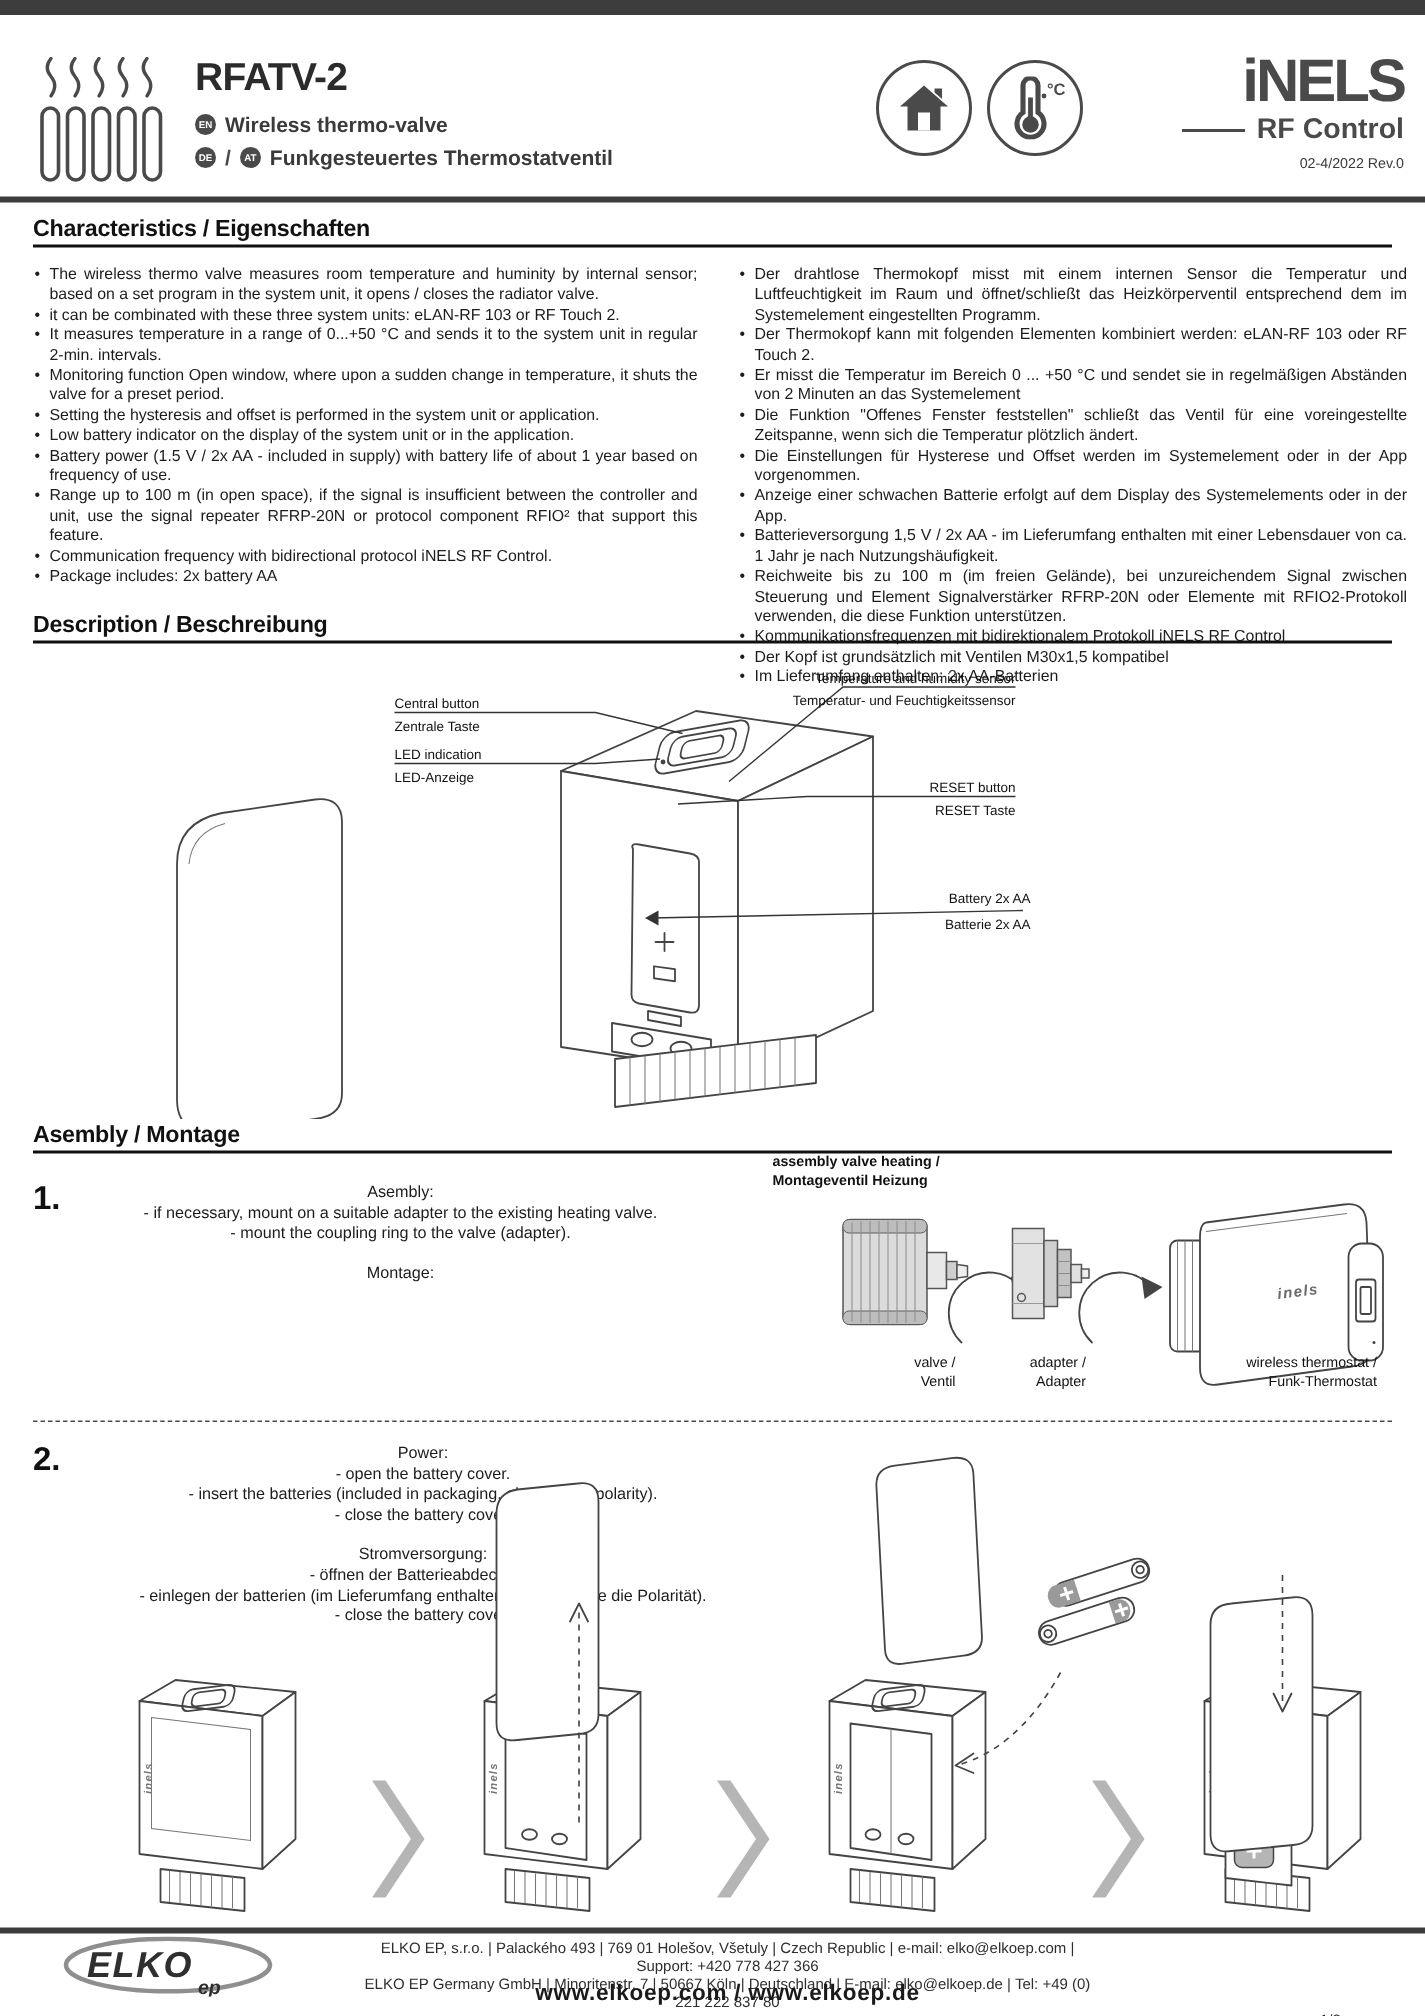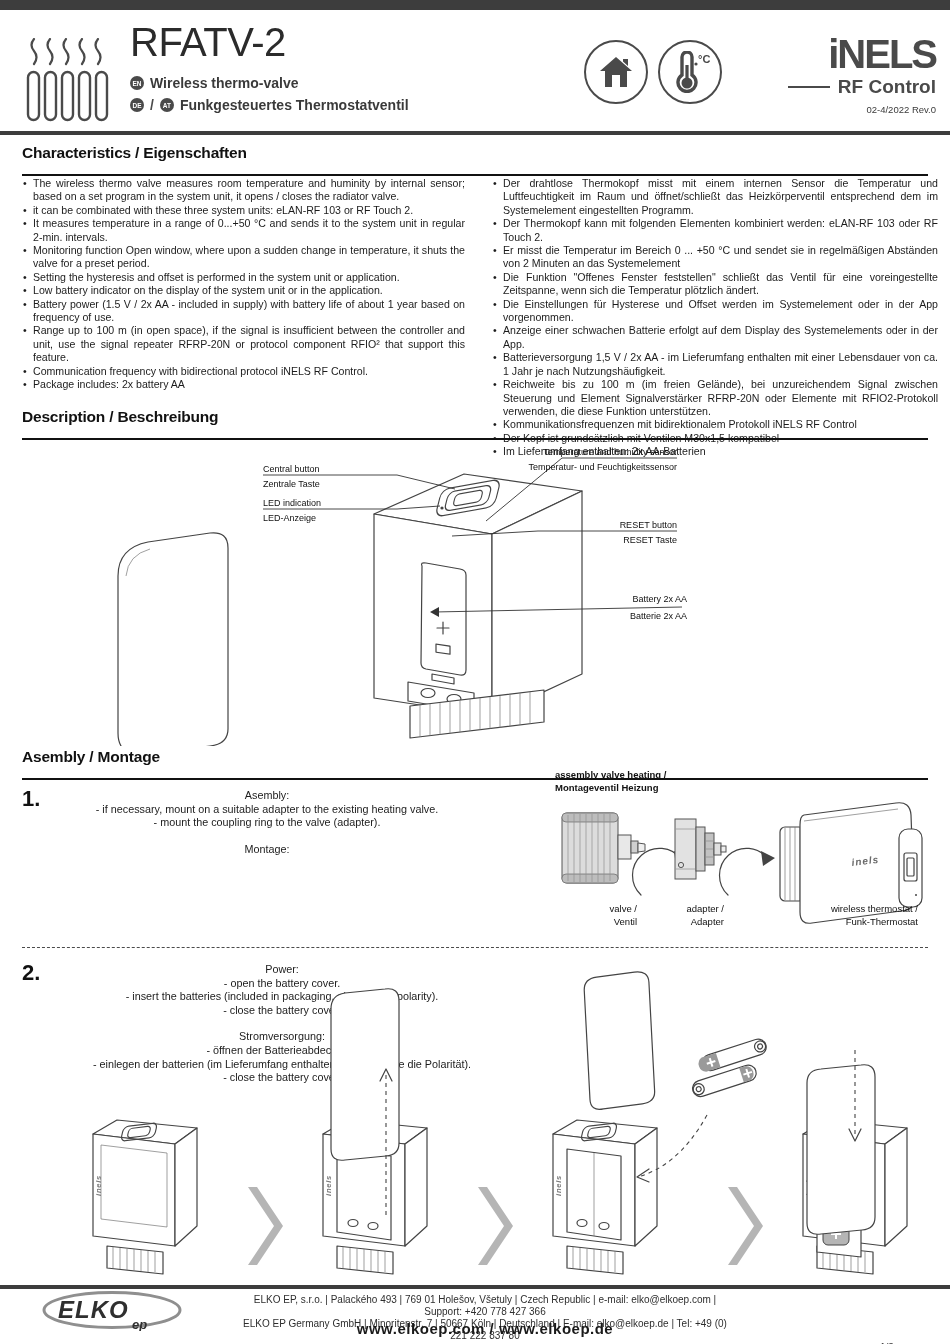--- a/index.html
+++ b/index.html
@@ -1,48 +1,48 @@
 <!DOCTYPE html>
 <html><head>
 <meta charset="utf-8">
 <style>
   html,body{margin:0;padding:0;background:#888;}
   .page{position:relative;width:950px;height:1344px;background:#ffffff;overflow:hidden;
         font-family:"Liberation Sans",sans-serif;color:#1a1a1a;}
   .abs{position:absolute;}
   .topbar{left:0;top:0;width:950px;height:10px;background:#3d3d3d;}
   
-  .product-title{left:130px;top:20px;font-size:40px;font-weight:400;letter-spacing:-0.5px;color:#2b2b2b;}
+  .product-title{left:130px;top:36px;font-size:26px;font-weight:700;letter-spacing:-0.5px;color:#2b2b2b;}
   .sub-row{left:130px;display:flex;align-items:center;gap:6px;font-size:14px;font-weight:700;color:#3a3a3a;}
   .badge{display:inline-flex;align-items:center;justify-content:center;width:14px;height:14px;border-radius:50%;
          background:#4a4a4a;color:#fff;font-size:6.5px;font-weight:700;}
   .slash{font-weight:700;color:#4a4a4a;}
   .hdr-circle{width:60px;height:60px;border:2px solid #4a4a4a;border-radius:50%;display:flex;align-items:center;justify-content:center;}
   .brand{left:788px;top:34px;width:148px;text-align:right;}
   .brand-word{font-size:40px;font-weight:800;letter-spacing:-2px;color:#4a4a4a;line-height:40px;}
   .brand-sub-row{display:flex;align-items:center;justify-content:flex-end;gap:8px;margin-top:2px;}
   .brand-line{flex:1;height:2px;background:#4a4a4a;}
   .brand-sub{font-size:19px;font-weight:700;color:#4a4a4a;}
   .rev{font-size:9.5px;color:#3a3a3a;margin-top:6px;}
   .hdr-rule{left:0;top:131px;width:950px;height:4px;background:#3d3d3d;}
   
   .sec-head{left:22px;width:906px;font-size:15.5px;font-weight:800;letter-spacing:-0.2px;color:#111;
-            border-bottom:2.5px solid #111;padding-bottom:12px;}
+            border-bottom:2.5px solid #111;padding-bottom:1px;}
   
   .col{font-size:10.6px;line-height:13.4px;text-align:justify;color:#1c1c1c;}
   .bullet{position:relative;padding-left:11px;}
   .bullet::before{content:"\2022";position:absolute;left:1px;top:0;}
   
   .dlab{font-size:9px;font-weight:400;color:#111;line-height:10px;}
   .tr{text-align:right;}
   
   .stepnum{font-size:22px;font-weight:800;color:#111;}
   .steptext{font-size:10.8px;line-height:13.6px;color:#1c1c1c;text-align:center;}
   .steptext .blank{height:13px;}
-  .cap{font-size:9.5px;font-weight:700;line-height:12px;color:#111;margin-left:40px;}
+  .cap{font-size:9.5px;font-weight:700;line-height:12px;color:#111;}
   .partlab{font-size:9.5px;font-weight:400;line-height:12.5px;color:#111;text-align:right;}
   .dashrule{left:22px;top:947px;width:906px;border-top:1.6px dashed #4a4a4a;}
   
   .foot-rule{left:0;top:1285px;width:950px;height:4px;background:#3d3d3d;}
   .foot-addr{left:235px;top:1294px;width:500px;text-align:center;font-size:10px;line-height:12px;color:#2e2e2e;}
   .foot-web{left:235px;top:1320px;width:500px;text-align:center;font-size:15px;font-weight:800;letter-spacing:0.5px;color:#1a1a1a;}
   .foot-page{left:880px;top:1298px;width:45px;font-size:10px;color:#2e2e2e;margin-top:44px;}
   .made-in{left:28px;top:1330px;width:180px;font-size:9.5px;color:#2e2e2e;margin-top:32px;}
   svg{display:block;}
   .ln{stroke:#444;stroke-width:1.2;fill:none;stroke-linejoin:round;stroke-linecap:round;}

